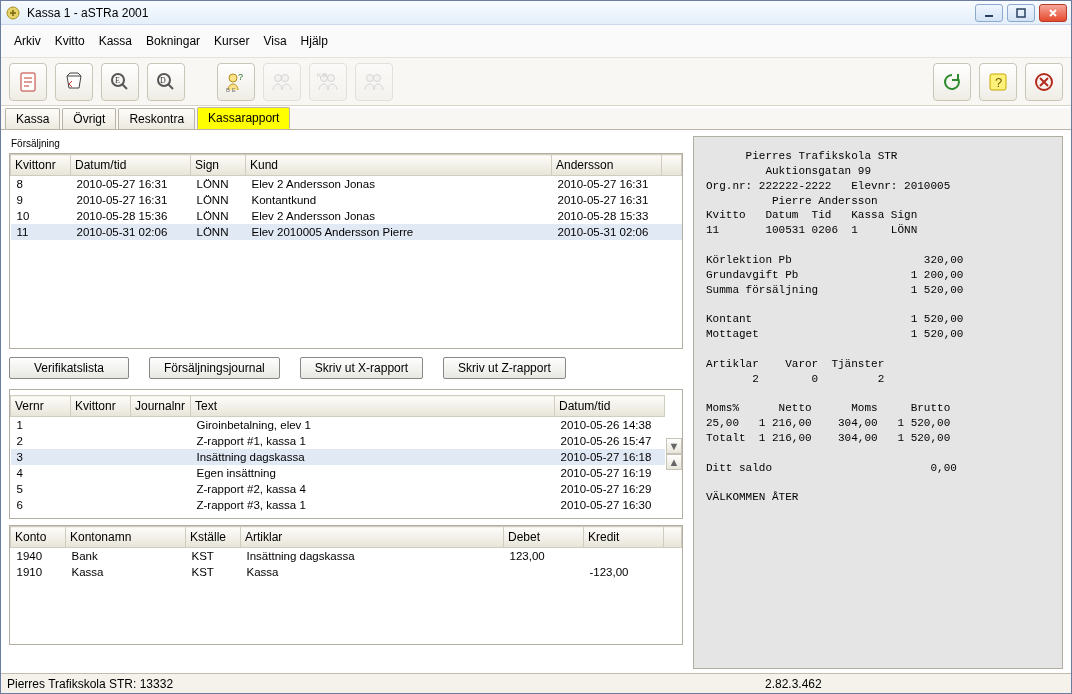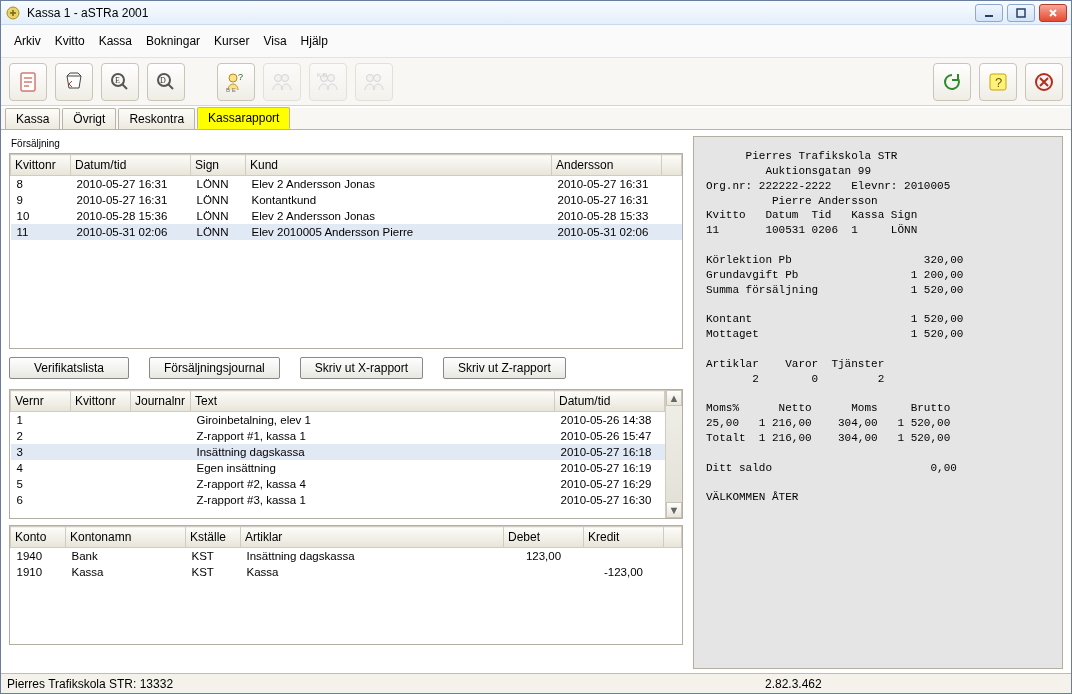--- a/index.html
+++ b/index.html
@@ -38,21 +38,21 @@
   .btn-row { display:flex; gap: 20px; padding: 8px 0 10px 0; }
   .push-btn { height: 22px; padding: 2px 14px; border: 1px solid #888; border-radius: 2px; background: linear-gradient(to bottom,#fefefe,#e8e8e2); cursor:pointer; font-size:12px; min-width: 120px; }
   .scroll-col { width: 17px; background: linear-gradient(to bottom,#f0efe9,#e2e0d5); border-left:1px solid #d0ccbf; position:relative; }
   .scroll-col .arrow { position:absolute; left:0; width:100%; height:16px; display:flex; align-items:center; justify-content:center; color:#666; background:linear-gradient(to bottom,#fefefe,#e8e6da); border:1px solid #c7c3b6; }
   .scroll-col .arrow.up { top:0; }
   .scroll-col .arrow.down { bottom:0; }
   .receipt-pane { flex:1; border: 1px solid #b2aea1; background:#e5e5e5; padding: 12px 12px; font-family: "Courier New", monospace; font-size: 11px; line-height: 1.35; white-space: pre; overflow:auto; position:relative; }
   .statusbar { height: 20px; border-top: 1px solid #c0bcaf; background:#f4f2eb; display:flex; align-items:center; padding: 0 6px; font-size:12px; }
   .statusbar .cell { }
   .statusbar .sep { flex:1; }
-  .num { text-align:center; }
+  .num { text-align:left; }
   .grid-flex { display:flex; }
   .grid-flex .body-wrap { flex:1; }
 </style>
 </head>
 <body>
 
 <div class="window">
 
   <div class="titlebar">
     <span class="app-icon">
@@ -232,21 +232,21 @@
         </table>
       </div>
 
       <div class="btn-row">
         <button class="push-btn">Verifikatslista</button>
         <button class="push-btn">Försäljningsjournal</button>
         <button class="push-btn">Skriv ut X-rapport</button>
         <button class="push-btn">Skriv ut Z-rapport</button>
       </div>
 
-      <div class="grid grid2 grid-flex" style="display:flex;">
+      <div class="grid grid2 grid-flex" style="display:flex;align-items:center;">
         <div class="body-wrap">
           <table>
             <thead>
               <tr>
                 <th style="width:60px;">Vernr</th>
                 <th style="width:60px;">Kvittonr</th>
                 <th style="width:60px;">Journalnr</th>
                 <th>Text</th>
                 <th style="width:110px;">Datum/tid</th>
               </tr>

